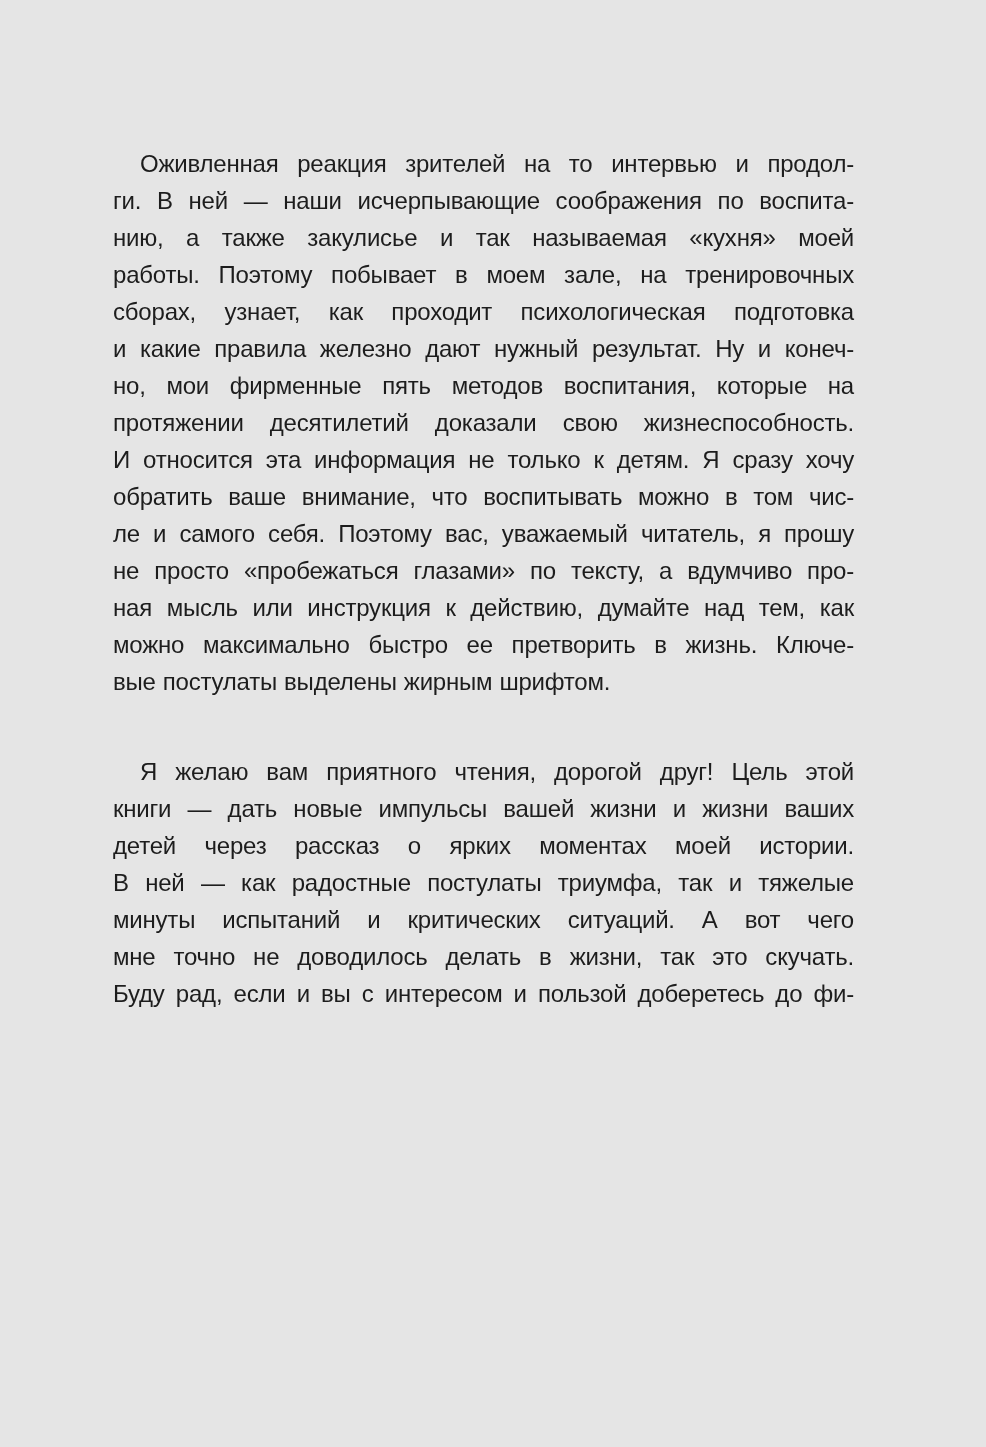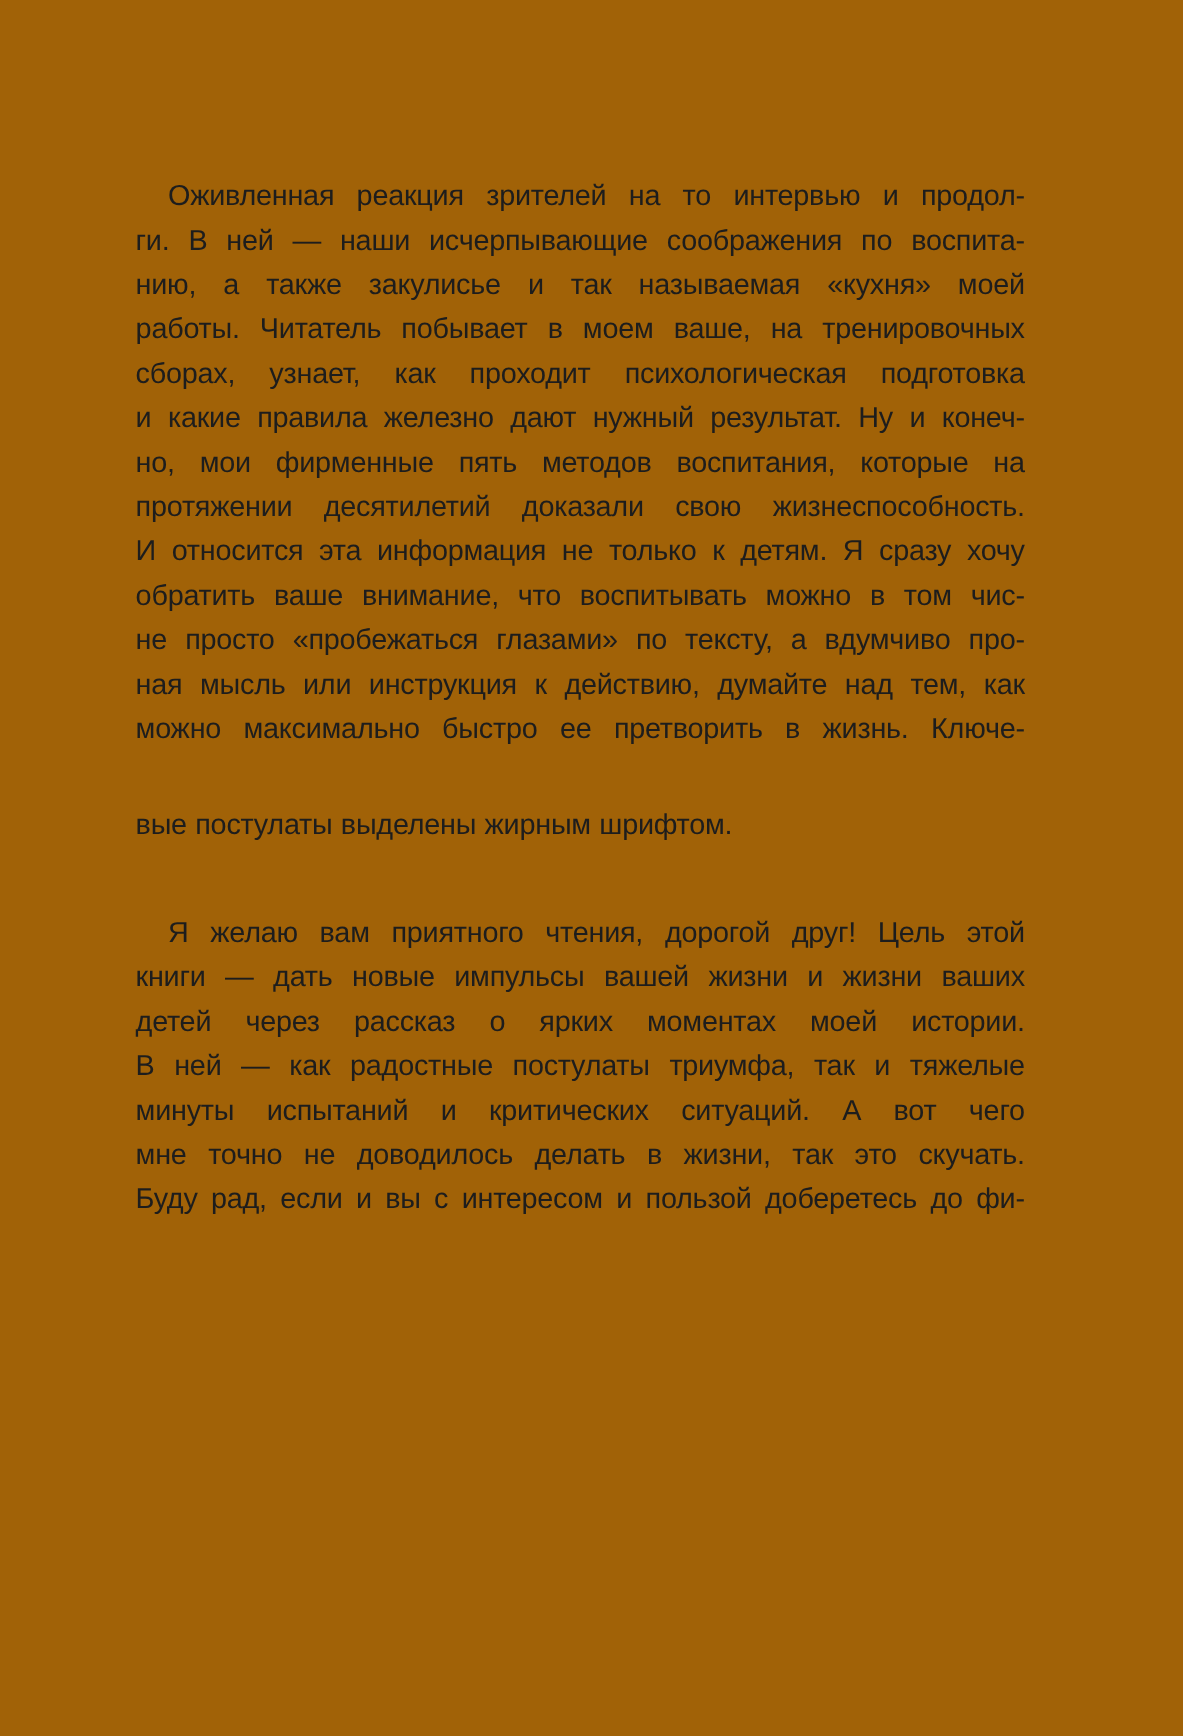--- a/index.html
+++ b/index.html
@@ -1,21 +1,21 @@
 <!DOCTYPE html>
 <html lang="ru"><head>
 <meta charset="utf-8">
 <style>
   * { margin: 0; padding: 0; box-sizing: border-box; }
   html, body { background: #ffffff; }
   .page {
     position: relative;
     width: 986px;
     height: 1447px;
-    background: #a16207;
+    background: #e5e5e5;
     overflow: hidden;
     font-family: "Liberation Sans", sans-serif;
     color: #1d1d1d;
     padding-left: 44px;
   }
   .text-block {
     position: absolute;
     left: 113px;
     top: 145px;
     width: 741px;
@@ -26,41 +26,42 @@
     word-spacing: 0.5px;
   }
   .paragraph .line {
     line-height: 37px;
     text-align: justify;
     text-align-last: justify;
     -moz-text-align-last: justify;
     text-justify: inter-word;
   }
   .paragraph .line.first { text-indent: 27px; }
-  .paragraph .line.last  { text-align-last: left; margin-top: 43px; -moz-text-align-last: left; }
+  .paragraph .line.last  { text-align-last: left; -moz-text-align-last: left; }
   .paragraph.italic {
     margin-top: 53px;
   }
 </style>
 </head>
 <body>
 
 <div class="page">
   <div class="text-block">
     <div class="paragraph regular">
         <div class="line first">Оживленная реакция зрителей на то интервью и продол-</div>
         <div class="line">ги. В ней — наши исчерпывающие соображения по воспита-</div>
         <div class="line">нию, а также закулисье и так называемая «кухня» моей</div>
-        <div class="line">работы. Читатель побывает в моем ваше, на тренировочных</div>
+        <div class="line">работы. Поэтому побывает в моем зале, на тренировочных</div>
         <div class="line">сборах, узнает, как проходит психологическая подготовка</div>
         <div class="line">и какие правила железно дают нужный результат. Ну и конеч-</div>
         <div class="line">но, мои фирменные пять методов воспитания, которые на</div>
         <div class="line">протяжении десятилетий доказали свою жизнеспособность.</div>
         <div class="line">И относится эта информация не только к детям. Я сразу хочу</div>
         <div class="line">обратить ваше внимание, что воспитывать можно в том чис-</div>
+        <div class="line">ле и самого себя. Поэтому вас, уважаемый читатель, я прошу</div>
         <div class="line">не просто «пробежаться глазами» по тексту, а вдумчиво про-</div>
         <div class="line">ная мысль или инструкция к действию, думайте над тем, как</div>
         <div class="line">можно максимально быстро ее претворить в жизнь. Ключе-</div>
         <div class="line last">вые постулаты выделены жирным шрифтом.</div>
       </div>
     <div class="paragraph italic">
         <div class="line first">Я желаю вам приятного чтения, дорогой друг! Цель этой</div>
         <div class="line">книги — дать новые импульсы вашей жизни и жизни ваших</div>
         <div class="line">детей через рассказ о ярких моментах моей истории.</div>
         <div class="line">В ней — как радостные постулаты триумфа, так и тяжелые</div>

